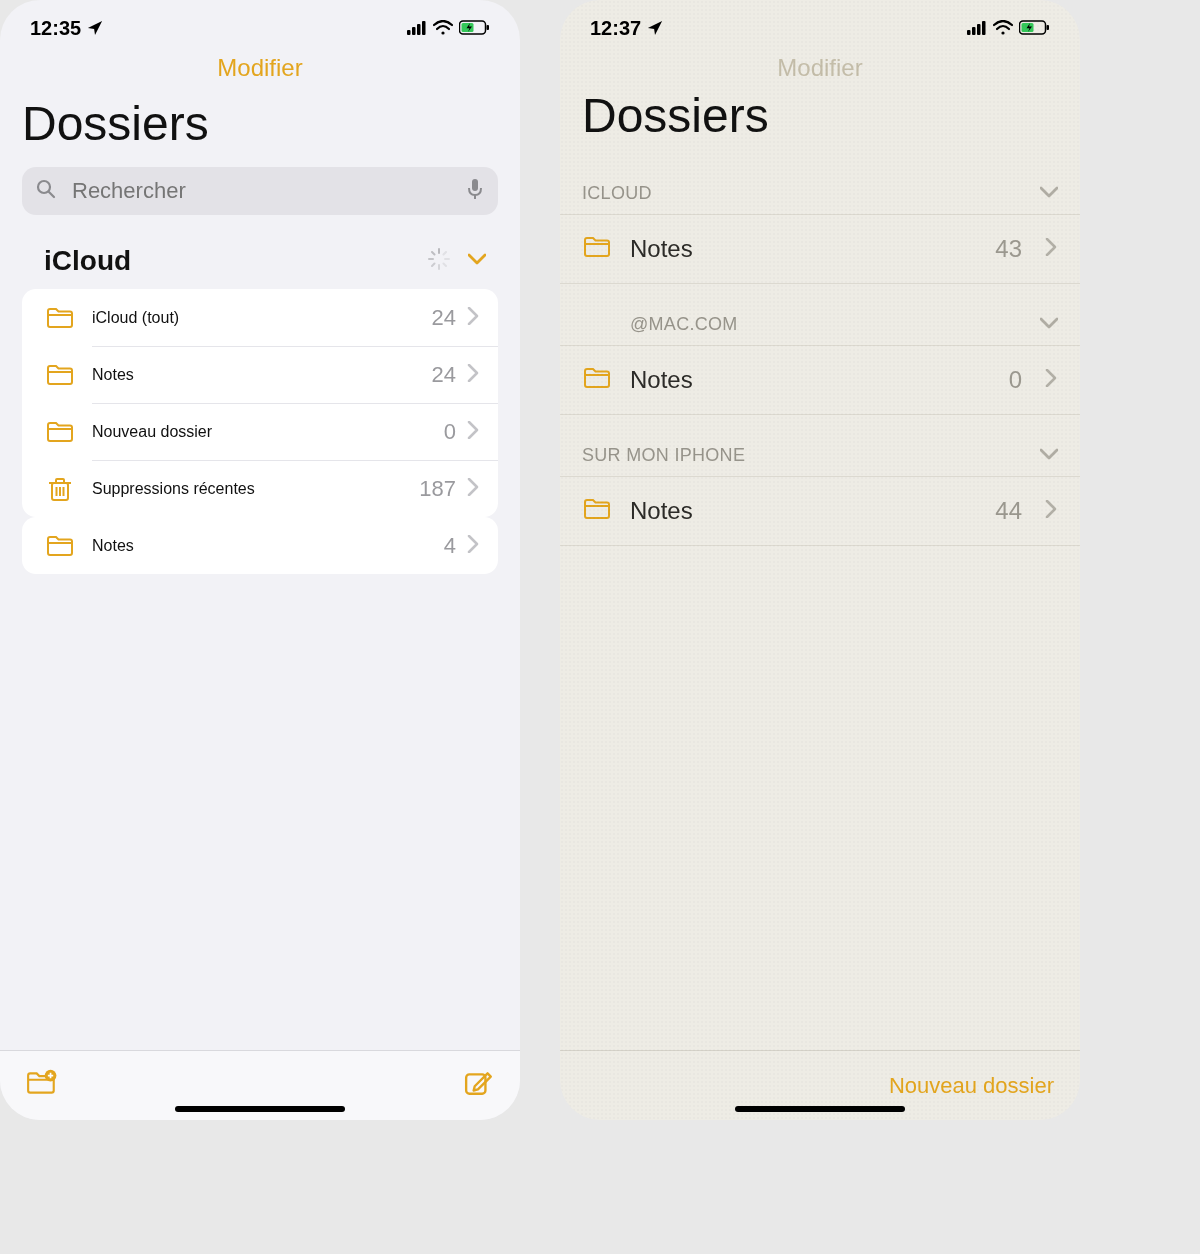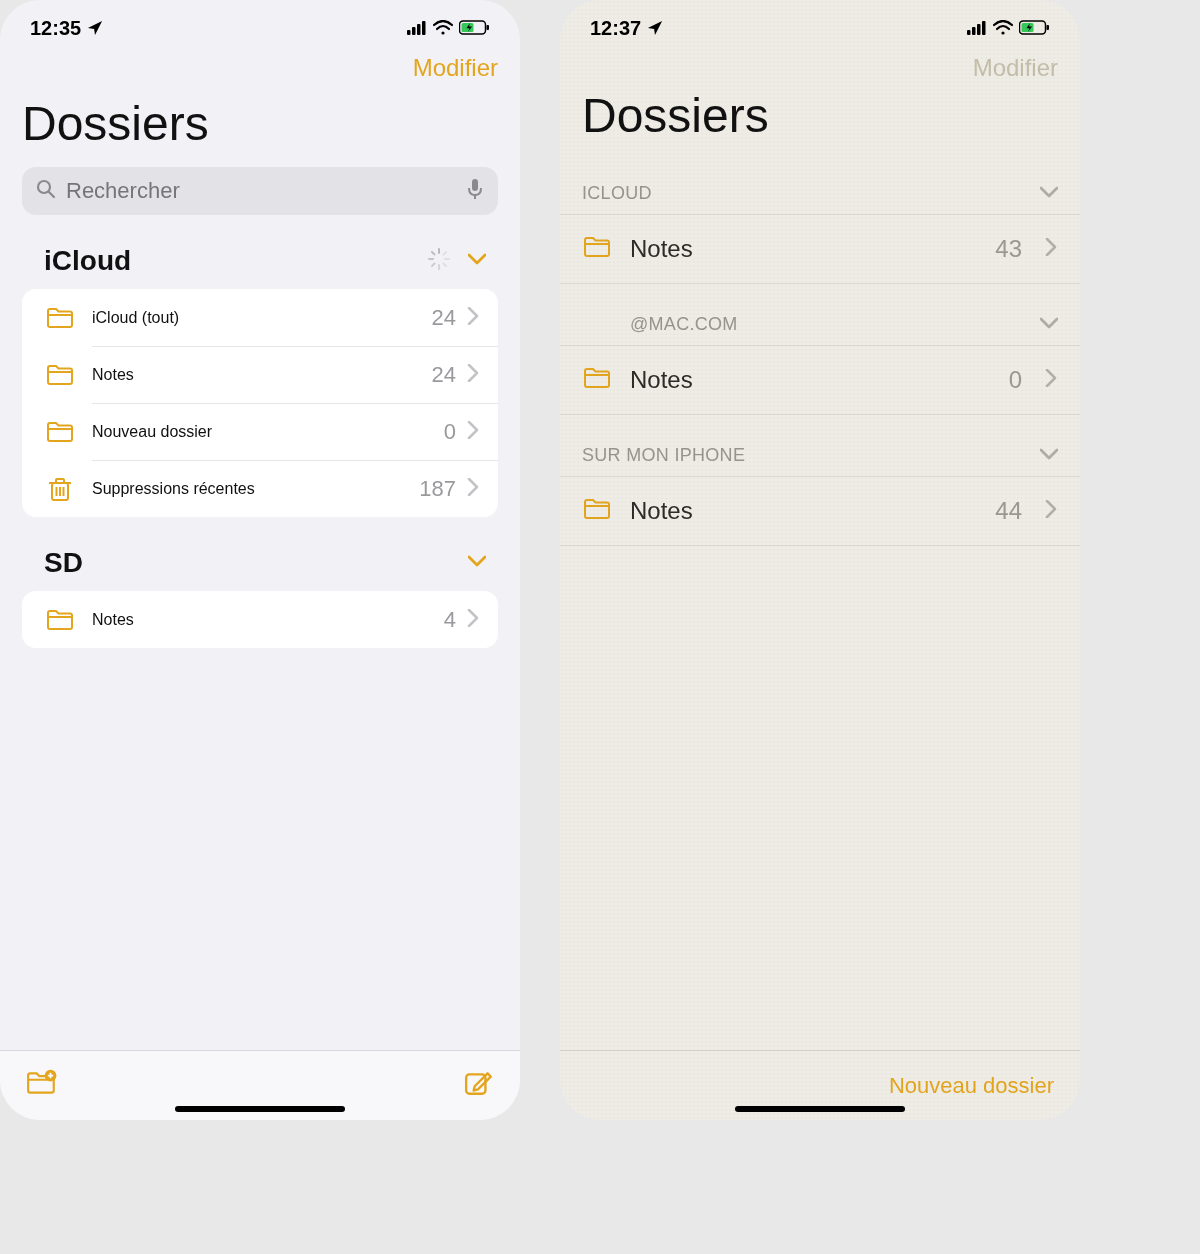--- a/index.html
+++ b/index.html
@@ -12,27 +12,27 @@
     content:""; position:absolute; inset:0;
     background-image: radial-gradient(rgba(0,0,0,0.02) 1px, transparent 1px);
     background-size: 4px 4px;
     pointer-events:none;
   }
   
   .statusbar { height: 48px; display:flex; justify-content:space-between; align-items:center; padding: 8px 30px 0 30px; font-weight:600; font-size:20px; }
   .statusbar .icons { display:flex; align-items:center; gap:6px; }
   .statusbar svg { display:block; }
   
-  .navbar { padding: 6px 22px 0 22px; display:flex; justify-content:flex-end; }
+  .navbar { padding: 6px 22px 0 22px; display:flex; justify-content:center; }
   .edit-btn { color:#e3a51e; font-size:24px; font-weight:400; background:none; border:none; }
   .edit-btn.dim { color:#c4bda9; }
   .title { font-size:48px; font-weight:400; padding: 14px 22px 10px 22px; color:#111; }
   .title.tight { padding-top: 6px; }
   
-  .search { margin: 6px 22px 0 22px; background:#e3e2e7; border-radius:14px; height:48px; display:flex; align-items:center; padding:0 14px; gap:10px; }
+  .search { margin: 6px 22px 0 22px; background:#e3e2e7; border-radius:14px; height:48px; display:flex; align-items:center; padding:0 14px; gap:16px; }
   .search .mag { color:#8a8a8e; }
   .search input { flex:1; border:none; background:transparent; font-size:22px; color:#8a8a8e; outline:none; }
   .search .mic { color:#8a8a8e; }
   
   .section-head-a { display:flex; align-items:center; justify-content:space-between; padding: 30px 34px 12px 44px; }
   .section-head-a .label { font-size:28px; font-weight:700; color:#111; }
   .section-head-a .right { display:flex; align-items:center; gap:18px; }
   .spinner svg { animation: spin 1.2s linear infinite; }
   @keyframes spin { to { transform: rotate(360deg);} }
   .chev-down { color:#e3a51e; }
@@ -232,28 +232,20 @@
             </svg>
           </span>
       <span class="name">Suppressions récentes</span>
       <span class="count">187</span>
       <span class="chev"><svg width="14" height="18" viewBox="0 0 14 18">
               <use href="#i-chev-r"></use>
             </svg></span>
     </div>
   </div>
 
-  <div class="section-head-a">
-    <span class="label">SD</span>
-    <span class="right">
-      <span class="chev-down"><svg width="18" height="14" viewBox="0 0 18 14">
-              <use href="#i-chev-d"></use>
-            </svg></span>
-    </span>
-  </div>
   <div class="card">
     <div class="row">
       <span class="icon">
             <svg width="28" height="26" viewBox="0 0 28 26">
               <use href="#i-folder"></use>
             </svg>
           </span>
       <span class="name">Notes</span>
       <span class="count">4</span>
       <span class="chev"><svg width="14" height="18" viewBox="0 0 14 18">

